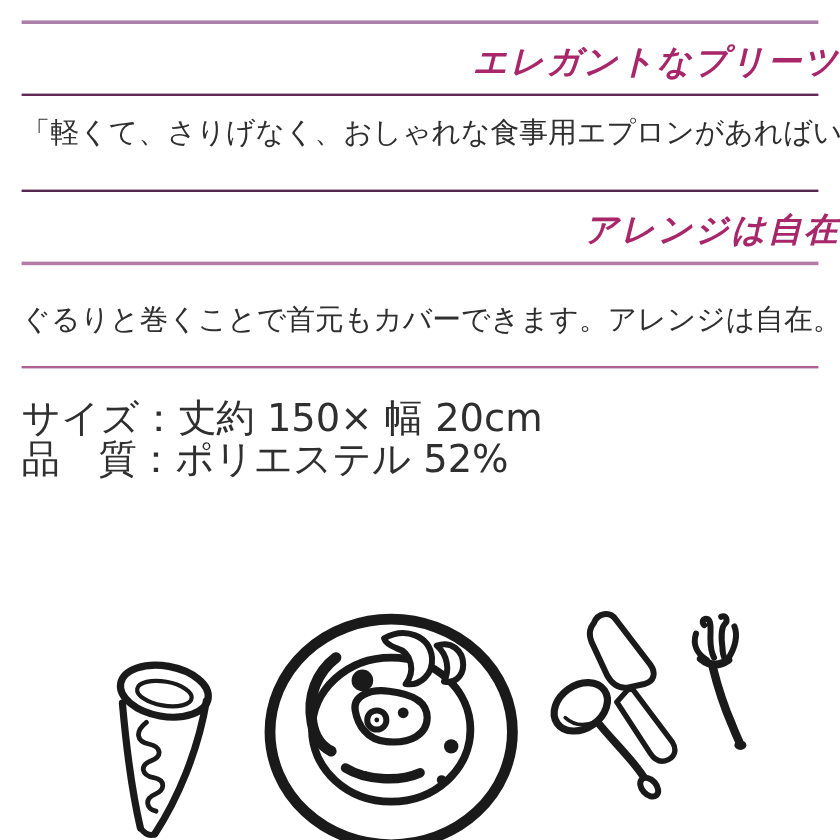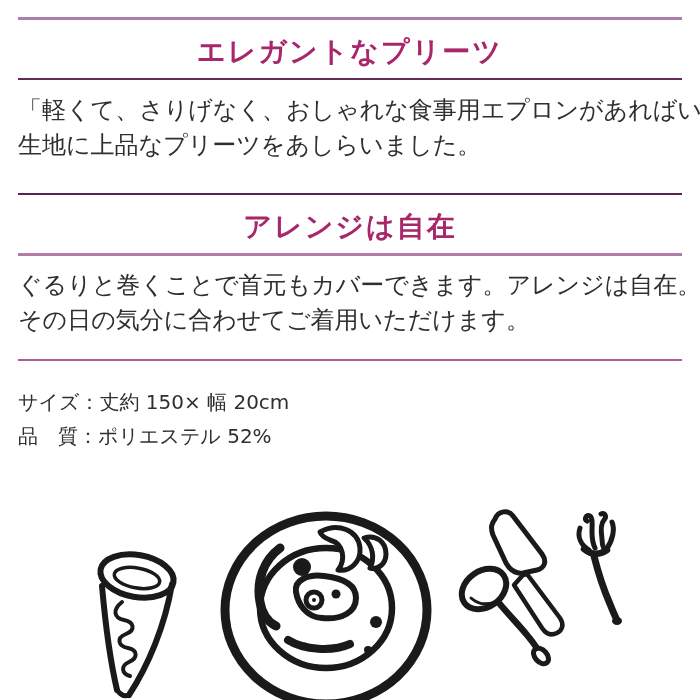--- a/index.html
+++ b/index.html
@@ -11,50 +11,48 @@
   .rule{height:2px;margin:0 18px;border:0;}
   .rule-a{margin-top:17px;height:3px;background:#ab7fa9;}
   .rule-b{margin-top:9px;background:#632a58;}
   .rule-c{margin-top:30px;background:#57264e;}
   .rule-d{margin-top:9px;height:3px;background:#b57ba7;}
   .rule-e{margin-top:21px;background:#b05f93;}
   .heading{
     margin:15px 0 0 0;
     font-family:"DejaVu Serif","Liberation Serif",serif;
     font-weight:bold;font-size:28px;line-height:34px;
-    letter-spacing:2px;text-align:center;color:#a8266a;
+    letter-spacing:2px;text-align:right;color:#a8266a;font-style:italic;
   }
   .body-text{margin:13px 18px 0 18px;font-size:24px;line-height:35px;color:#2f2f2f;}
-  .body-text.second{margin-top:12px;}
+  .body-text.second{margin-top:28px;}
   .body-line{display:block;white-space:nowrap;}
-  .specs{margin:24px 18px 0 18px;font-size:20px;line-height:34px;color:#2f2f2f;}
+  .specs{margin:24px 18px 0 18px;font-size:32px;line-height:34px;color:#2f2f2f;}
   .spec-row{white-space:nowrap;}
   .illustration{position:absolute;left:80px;top:487px;width:560px;height:210px;}
 </style>
 </head>
 <body>
 
 <div class="page">
 
   <hr class="rule rule-a">
   <h1 class="heading">エレガントなプリーツ</h1>
   <hr class="rule rule-b">
 
   <p class="body-text">
     <span class="body-line">「軽くて、さりげなく、おしゃれな食事用エプロンがあればいい</span>
-    <span class="body-line">生地に上品なプリーツをあしらいました。</span>
   </p>
 
   <hr class="rule rule-c">
   <h1 class="heading">アレンジは自在</h1>
   <hr class="rule rule-d">
 
   <p class="body-text second">
     <span class="body-line">ぐるりと巻くことで首元もカバーできます。アレンジは自在。</span>
-    <span class="body-line">その日の気分に合わせてご着用いただけます。</span>
   </p>
 
   <hr class="rule rule-e">
 
   <div class="specs">
     <div class="spec-row">
       <span>サイズ：</span><span>丈約 150× 幅 20cm</span>
     </div>
     <div class="spec-row">
       <span>品　質：</span><span>ポリエステル 52%</span>

